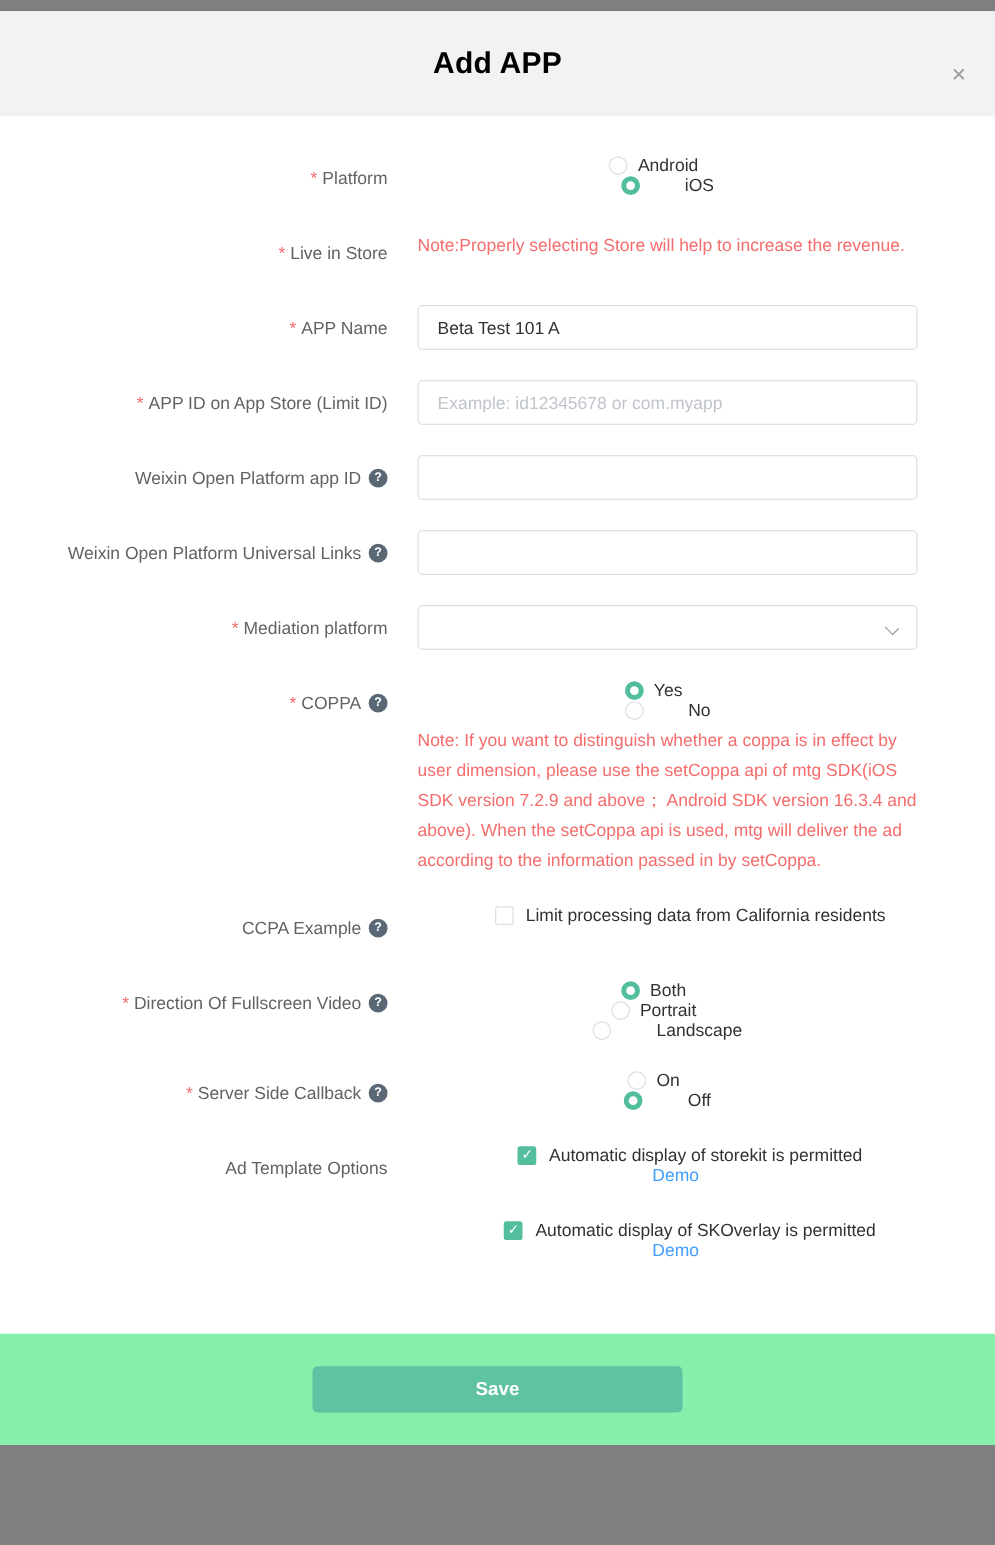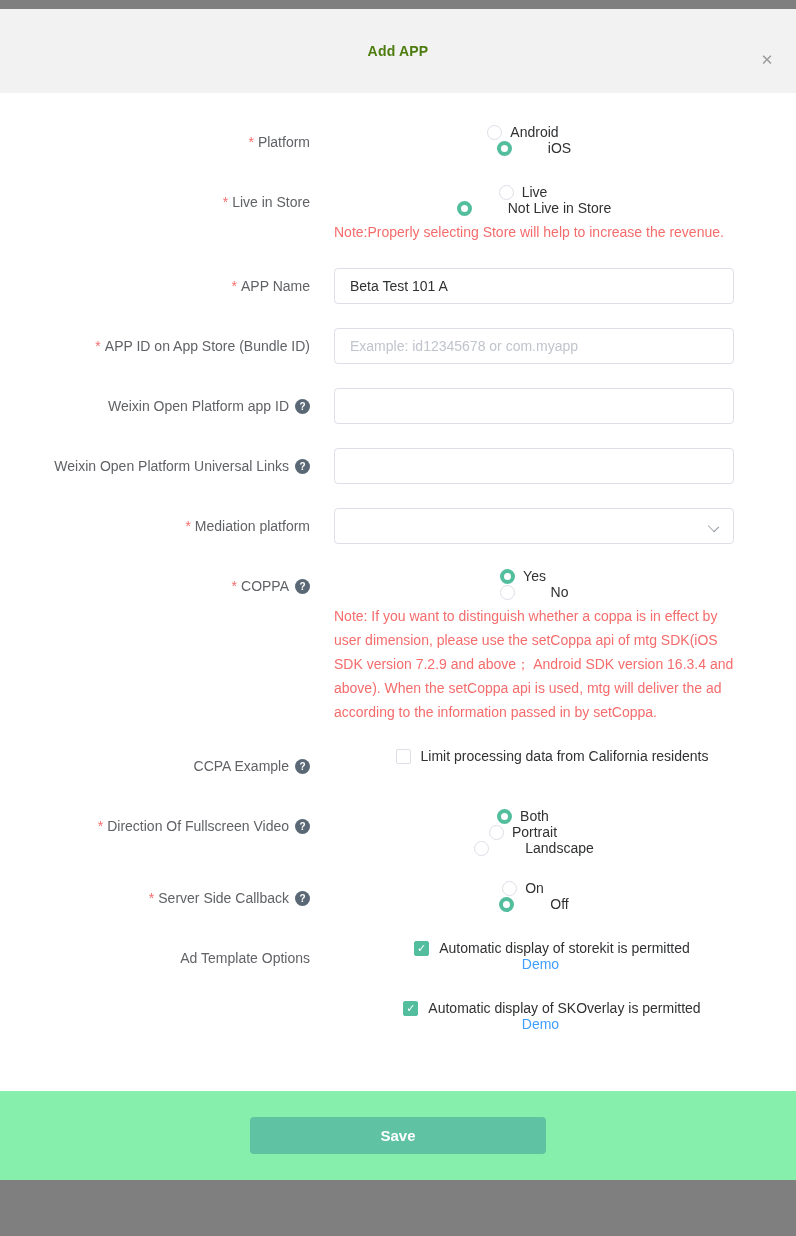--- a/index.html
+++ b/index.html
@@ -11,21 +11,21 @@
     font-size:14px;
     color:#303133;
     position:relative;
     overflow:hidden;
   }
   .modal { position:absolute; top:9px; left:0; width:796px; background:#fff; }
   .modal-header {
     height:84px; background:#f2f2f2; position:relative;
     display:flex; align-items:center; justify-content:center;
   }
-  .modal-title { font-size:14px; font-weight:bold; color:#4d7c0f; letter-spacing:.2px; }
+  .modal-title { font-size:24px; font-weight:bold; color:#000000; letter-spacing:.2px; }
   .close-btn {
     position:absolute; right:18px; top:40px; width:22px; height:22px;
     display:flex; align-items:center; justify-content:center;
     color:#9b9b9b; font-size:15px; cursor:pointer;
   }
   .modal-body { background:#fff; padding:31px 0 55px; }
   .row { display:flex; align-items:flex-start; margin-bottom:24px; }
   .row:last-child { margin-bottom:0; }
   .label-col {
     flex:0 0 334px; height:36px; padding-right:24px;
@@ -112,48 +112,38 @@
         </div>
       </div>
     </div>
 
     <div class="row">
       <div class="label-col">
         <span class="req">*</span>
         <span>Live in Store</span>
       </div>
       <div class="field-col">
-        <div class="control-line">
-          <span class="radio-item">
-            <span class="radio"></span>
-            <span>Live</span>
-          </span>
-          <span class="radio-item">
-            <span class="radio sel"></span>
-            <span>Not Live in Store</span>
-          </span>
-        </div>
         <div class="note">Note:Properly selecting Store will help to increase the revenue.</div>
       </div>
     </div>
 
     <div class="row">
       <div class="label-col">
         <span class="req">*</span>
         <span>APP Name</span>
       </div>
       <div class="field-col">
         <input class="text-input" type="text" value="Beta Test 101 A" style="">
       </div>
     </div>
 
     <div class="row">
       <div class="label-col">
         <span class="req">*</span>
-        <span>APP ID on App Store (Bundle ID)</span>
+        <span>APP ID on App Store (Limit ID)</span>
       </div>
       <div class="field-col">
         <input class="text-input" type="text" placeholder="Example: id12345678 or com.myapp" style="">
       </div>
     </div>
 
     <div class="row">
       <div class="label-col">
         <span>Weixin Open Platform app ID</span>
         <span class="help-icon">?</span>

